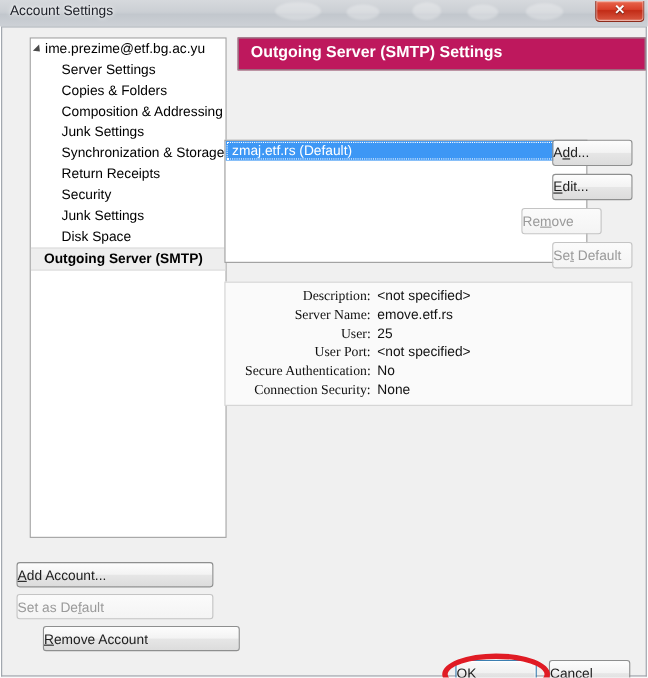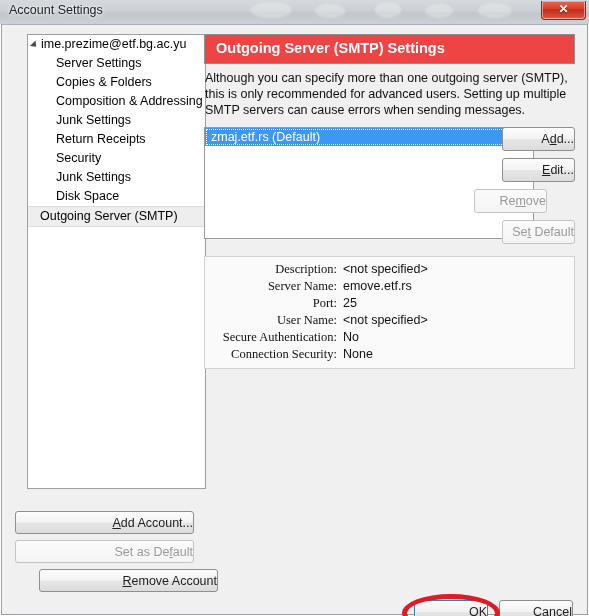--- a/index.html
+++ b/index.html
@@ -126,32 +126,32 @@
     transform: rotate(45deg);
     transform-origin: 50% 50%;
   }
   .tree-item.selected {
     background: #eeeeee;
     border-top: 1px solid #dcdcdc;
     border-bottom: 1px solid #dcdcdc;
     height: 21px;
     line-height: 19px;
   }
-  .tree-item.selected .label { padding-left: 12px; }
+  .tree-item.selected .label { padding-left: 12px; font-weight: bold; }
 
   
   .btn {
     box-sizing: border-box;
     background: linear-gradient(to bottom, #fdfdfd 0%, #f3f3f3 48%, #e6e6e6 52%, #dcdcdc 100%);
     border: 1px solid #8e8f8f;
     border-radius: 3px;
     font-family: "Liberation Sans", sans-serif;
     font-size: 12.5px;
     color: #1d1d1d;
-    text-align: right;
+    text-align: left;
     cursor: pointer;
     padding: 0;
   }
   .btn.disabled {
     background: linear-gradient(to bottom, #fbfbfb 0%, #f4f4f4 100%);
     border: 1px solid #c4c4c4;
     color: #9a9a9a;
     cursor: default;
   }
   .btn u { text-decoration: underline; }
@@ -310,42 +310,42 @@
   </div>
 
   <div id="dialog">
 
     <div id="tree-panel">
         <div class="tree-item root"><span class="twisty"></span><span class="label">ime.prezime@etf.bg.ac.yu</span></div>
         <div class="tree-item child"><span class="label">Server Settings</span></div>
         <div class="tree-item child"><span class="label">Copies &amp; Folders</span></div>
         <div class="tree-item child"><span class="label">Composition &amp; Addressing</span></div>
         <div class="tree-item child"><span class="label">Junk Settings</span></div>
+        <div class="tree-item child"><span class="label">Synchronization &amp; Storage</span></div>
         <div class="tree-item child"><span class="label">Return Receipts</span></div>
         <div class="tree-item child"><span class="label">Security</span></div>
         <div class="tree-item child"><span class="label">Junk Settings</span></div>
         <div class="tree-item child"><span class="label">Disk Space</span></div>
         <div class="tree-item root selected"><span class="label">Outgoing Server (SMTP)</span></div>
       </div>
 
     <button class="btn" id="btn-add-account">
       <span class="btn-label"><u>A</u>dd Account...</span>
     </button>
     <button class="btn disabled" id="btn-set-default-account">
       <span class="btn-label">Set as De<u>f</u>ault</span>
     </button>
     <button class="btn" id="btn-remove-account">
       <span class="btn-label"><u>R</u>emove Account</span>
     </button>
 
-    <div id="smtp-header" style="background: #ef4444;">
+    <div id="smtp-header" style="background: #be185d; margin-left: 12px;">
       <div class="title">Outgoing Server (SMTP) Settings</div>
     </div>
 
-    <div id="smtp-desc">Although you can specify more than one outgoing server (SMTP), this is only recommended for advanced users. Setting up multiple SMTP servers can cause errors when sending messages.</div>
 
     <div id="smtp-listbox">
         <div class="list-item selected">zmaj.etf.rs (Default)</div>
       </div>
 
     <button class="btn" id="btn-add">
       <span class="btn-label">A<u>d</u>d...</span>
     </button>
     <button class="btn" id="btn-edit">
       <span class="btn-label"><u>E</u>dit...</span>
@@ -362,25 +362,25 @@
         <tbody id="details-body">
             <tr>
               <td class="k">Description:</td>
               <td class="v">&lt;not specified&gt;</td>
             </tr>
             <tr>
               <td class="k">Server Name:</td>
               <td class="v">emove.etf.rs</td>
             </tr>
             <tr>
-              <td class="k">Port:</td>
+              <td class="k">User:</td>
               <td class="v">25</td>
             </tr>
             <tr>
-              <td class="k">User Name:</td>
+              <td class="k">User Port:</td>
               <td class="v">&lt;not specified&gt;</td>
             </tr>
             <tr>
               <td class="k">Secure Authentication:</td>
               <td class="v">No</td>
             </tr>
             <tr>
               <td class="k">Connection Security:</td>
               <td class="v">None</td>
             </tr>

